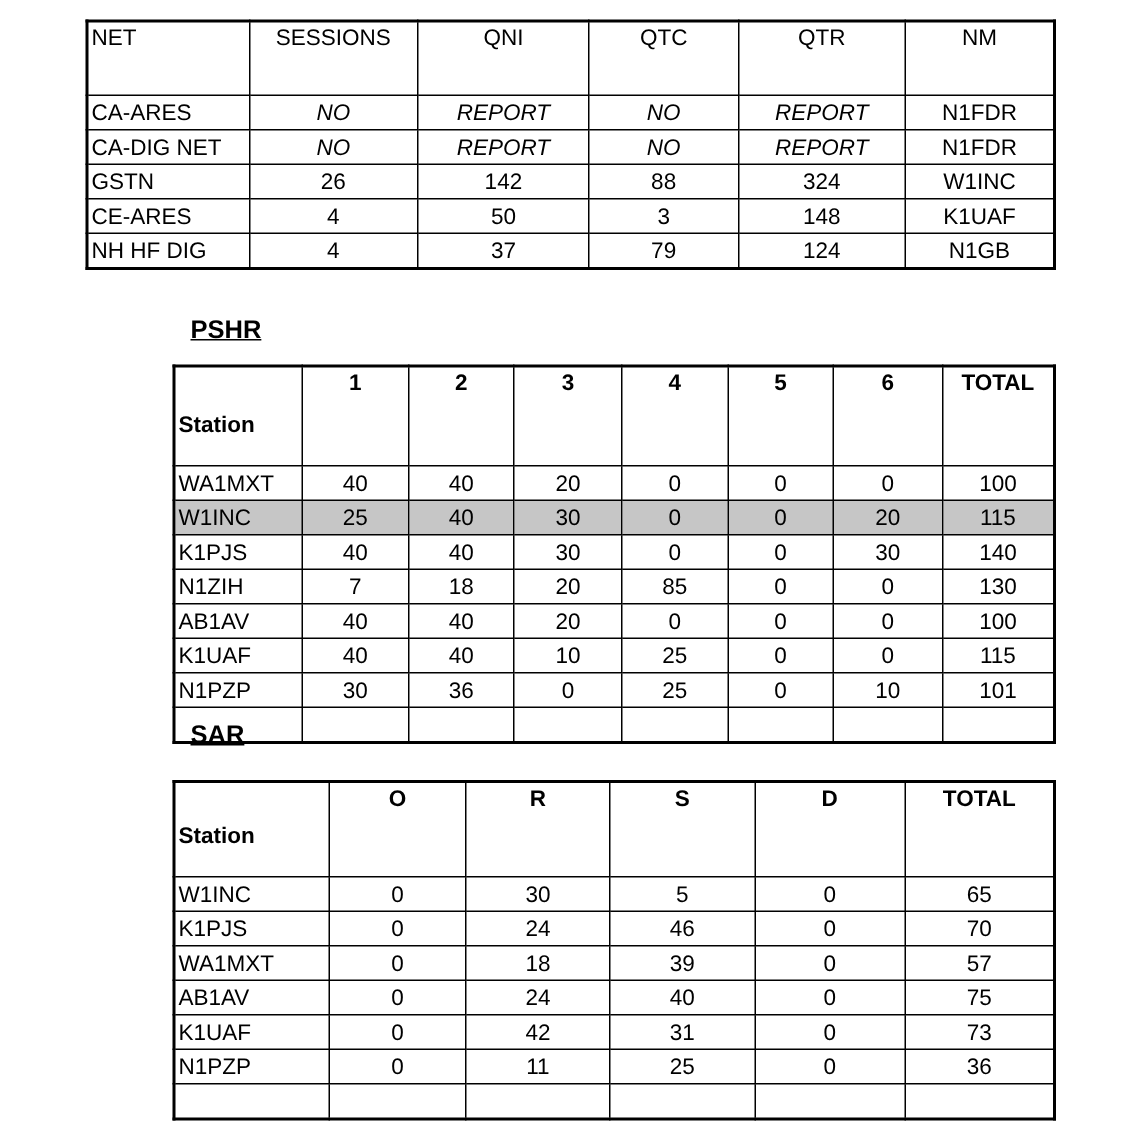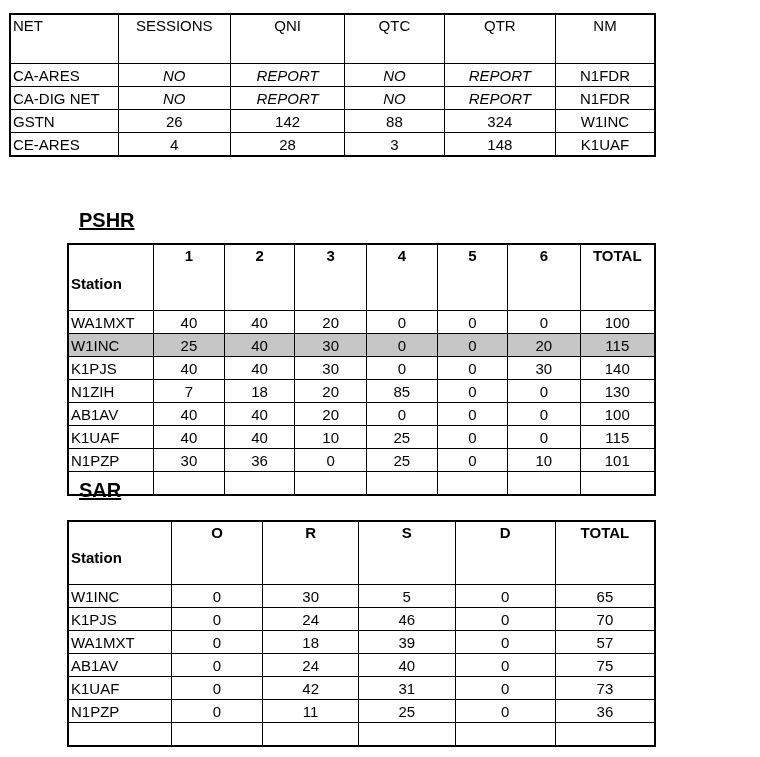--- a/index.html
+++ b/index.html
@@ -8,20 +8,21 @@
     background: #ffffff;
     font-family: "Liberation Sans", "DejaVu Sans", sans-serif;
     color: #000000;
   }
   .page {
     position: relative;
     width: 656px;
     height: 757px;
     background: #ffffff;
     overflow: hidden;
+    margin-left: 48px;
   }
   table.doc-table {
     position: absolute;
     border-collapse: collapse;
     table-layout: fixed;
     border: 2px solid #000;
   }
   table.doc-table th, table.doc-table td {
     border: 1px solid #000;
     font-size: 15px;
@@ -45,21 +46,21 @@
   #pshr-table th { height: 45px; vertical-align: top; padding-top: 2px; font-weight: bold; }
   #sar-table  { left: 67px; top: 520px; }
   #sar-table th { height: 42px; vertical-align: top; padding-top: 2px; font-weight: bold; }
   #pshr-table th:first-child, #sar-table th:first-child { vertical-align: bottom; padding-bottom: 18px; }
 
   .ital { font-style: italic; font-weight: bold; }
   .b    { font-weight: bold; }
 
   .section-title {
     position: absolute;
-    font-size: 20px;
+    font-size: 17px;
     font-weight: bold;
     text-decoration: underline;
     line-height: 18px;
   }
   #pshr-title { left: 79px; top: 211px; }
   #sar-title  { left: 79px; top: 481px; }
 
   .hl-stub {
     position: absolute;
     left: 705px;
@@ -113,24 +114,32 @@
           <td>GSTN</td>
           <td>26</td>
           <td>142</td>
           <td>88</td>
           <td>324</td>
           <td>W1INC</td>
         </tr>
         <tr>
           <td>CE-ARES</td>
           <td>4</td>
-          <td>28</td>
+          <td>50</td>
           <td>3</td>
           <td>148</td>
           <td>K1UAF</td>
+        </tr>
+        <tr>
+          <td>NH HF DIG</td>
+          <td>4</td>
+          <td>37</td>
+          <td>79</td>
+          <td>124</td>
+          <td>N1GB</td>
         </tr>
       </tbody>
     </table>
 
   <div class="section-title" id="pshr-title">PSHR</div>
 
   <table class="doc-table" id="pshr-table">
       <colgroup>
         <col style="width: 88px;">
         <col style="width: 78px;">

